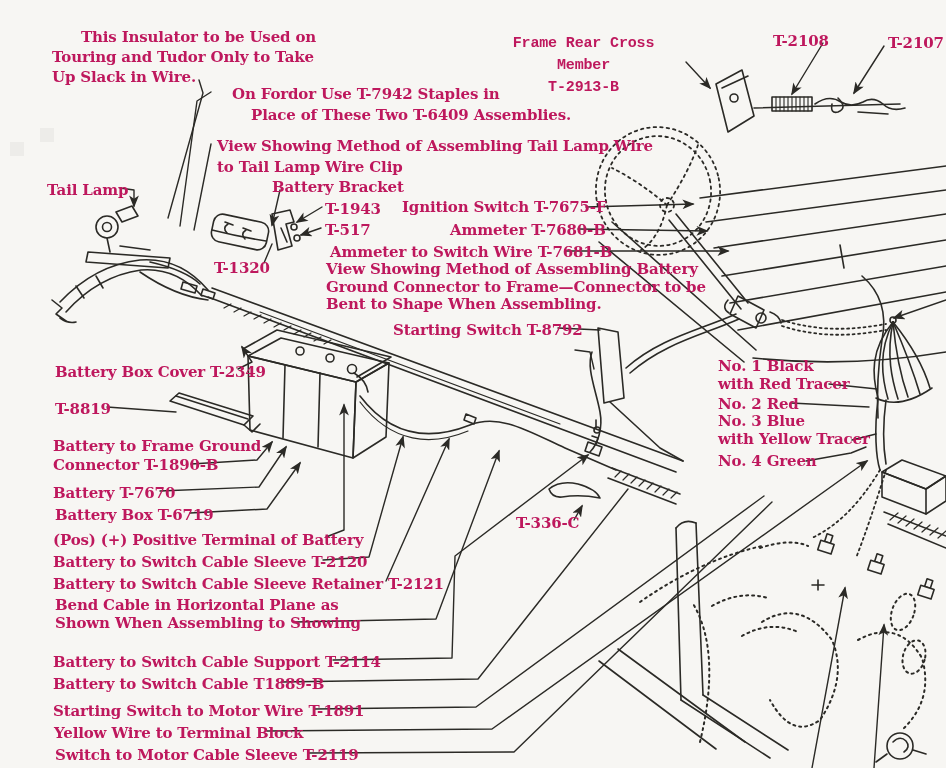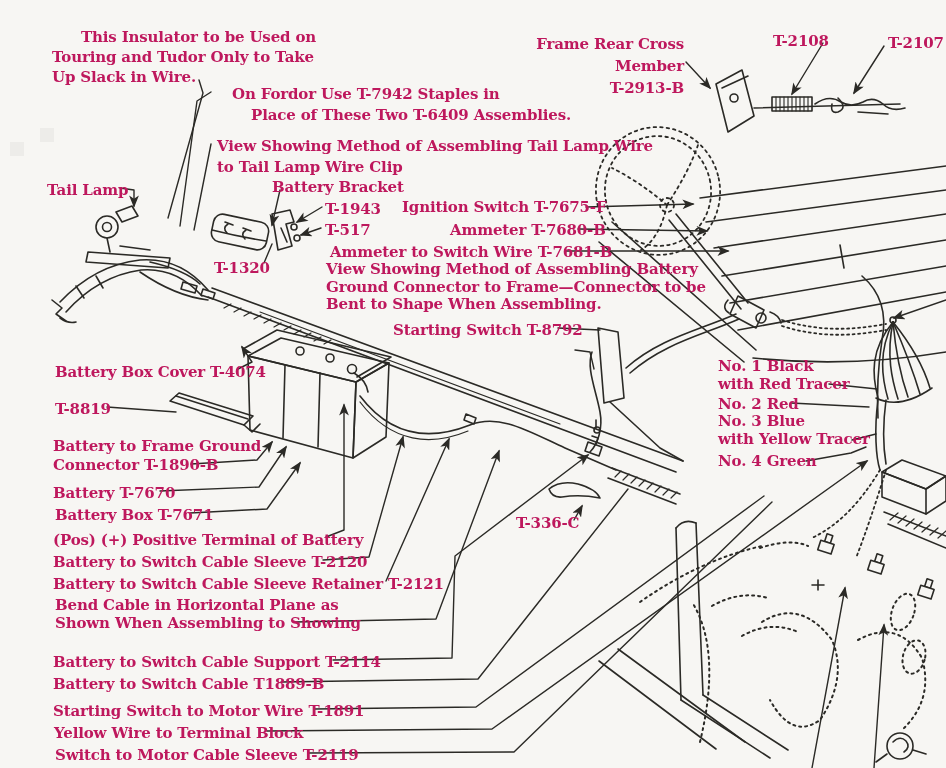--- a/index.html
+++ b/index.html
@@ -16,21 +16,21 @@
     white-space:pre-line;
     letter-spacing:-0.15px;
   }
   .lh17{line-height:17.5px;}
   .lh18{line-height:18px;}
   .lh19{line-height:19px;}
   .lh21{line-height:21px;}
   .lh22{line-height:22px;}
   .indent-first{text-indent:29px;}
   .hang{ text-indent:-19px;padding-left:19px;}
-  .alignR{text-align:right;}
+  .alignR{text-align:center;font-family:Liberation Mono, monospace;}
   .noise1,.noise2{position:absolute;width:14px;height:14px;background:rgba(60,60,55,.05);z-index:0;}
 </style>
 </head>
 <body>
 
 <div id="stage">
   <div class="noise1" style="left:40px;top:128px"></div>
   <div class="noise2" style="left:10px;top:142px"></div>
 
   <svg class="art" width="946" height="768" viewBox="0 0 946 768" fill="none" stroke="#2b2a26" stroke-width="1.6" stroke-linecap="round" stroke-linejoin="round">
@@ -289,26 +289,26 @@
   <div class="lbl" style="left:450px;top:220px;">Ammeter T-7680-B</div>
   <div class="lbl" style="left:330px;top:242px;">Ammeter to Switch Wire T-7681-B</div>
   <div class="lbl lh17" style="left:285px;top:261px;margin-left:41px;">View Showing Method of Assembling Battery
 Ground Connector to Frame—Connector to be
 Bent to Shape When Assembling.</div>
   <div class="lbl" style="left:393px;top:320px;">Starting Switch T-8792</div>
   <div class="lbl alignR lh22" style="left:483px;top:33px;width:201px;">Frame Rear Cross Member
 T-2913-B</div>
   <div class="lbl" style="left:773px;top:31px;">T-2108</div>
   <div class="lbl" style="left:888px;top:33px;">T-2107</div>
-  <div class="lbl" style="left:55px;top:362px;">Battery Box Cover T-4074</div>
+  <div class="lbl" style="left:55px;top:362px;">Battery Box Cover T-2349</div>
   <div class="lbl" style="left:55px;top:399px;">T-8819</div>
   <div class="lbl lh19" style="left:53px;top:437px;">Battery to Frame Ground
 Connector T-1890-B</div>
   <div class="lbl" style="left:53px;top:483px;">Battery T-7670</div>
-  <div class="lbl" style="left:55px;top:505px;">Battery Box T-7671</div>
+  <div class="lbl" style="left:55px;top:505px;">Battery Box T-6719</div>
   <div class="lbl" style="left:53px;top:530px;">(Pos) (+) Positive Terminal of Battery</div>
   <div class="lbl" style="left:53px;top:552px;">Battery to Switch Cable Sleeve T-2120</div>
   <div class="lbl" style="left:53px;top:574px;">Battery to Switch Cable Sleeve Retainer T-2121</div>
   <div class="lbl lh18" style="left:55px;top:596px;">Bend Cable in Horizontal Plane as
 Shown When Assembling to Showing</div>
   <div class="lbl" style="left:53px;top:652px;">Battery to Switch Cable Support T-2114</div>
   <div class="lbl" style="left:53px;top:674px;">Battery to Switch Cable T1889-B</div>
   <div class="lbl" style="left:53px;top:701px;">Starting Switch to Motor Wire T-1891</div>
   <div class="lbl" style="left:54px;top:723px;">Yellow Wire to Terminal Block</div>
   <div class="lbl" style="left:55px;top:745px;">Switch to Motor Cable Sleeve T-2119</div>

